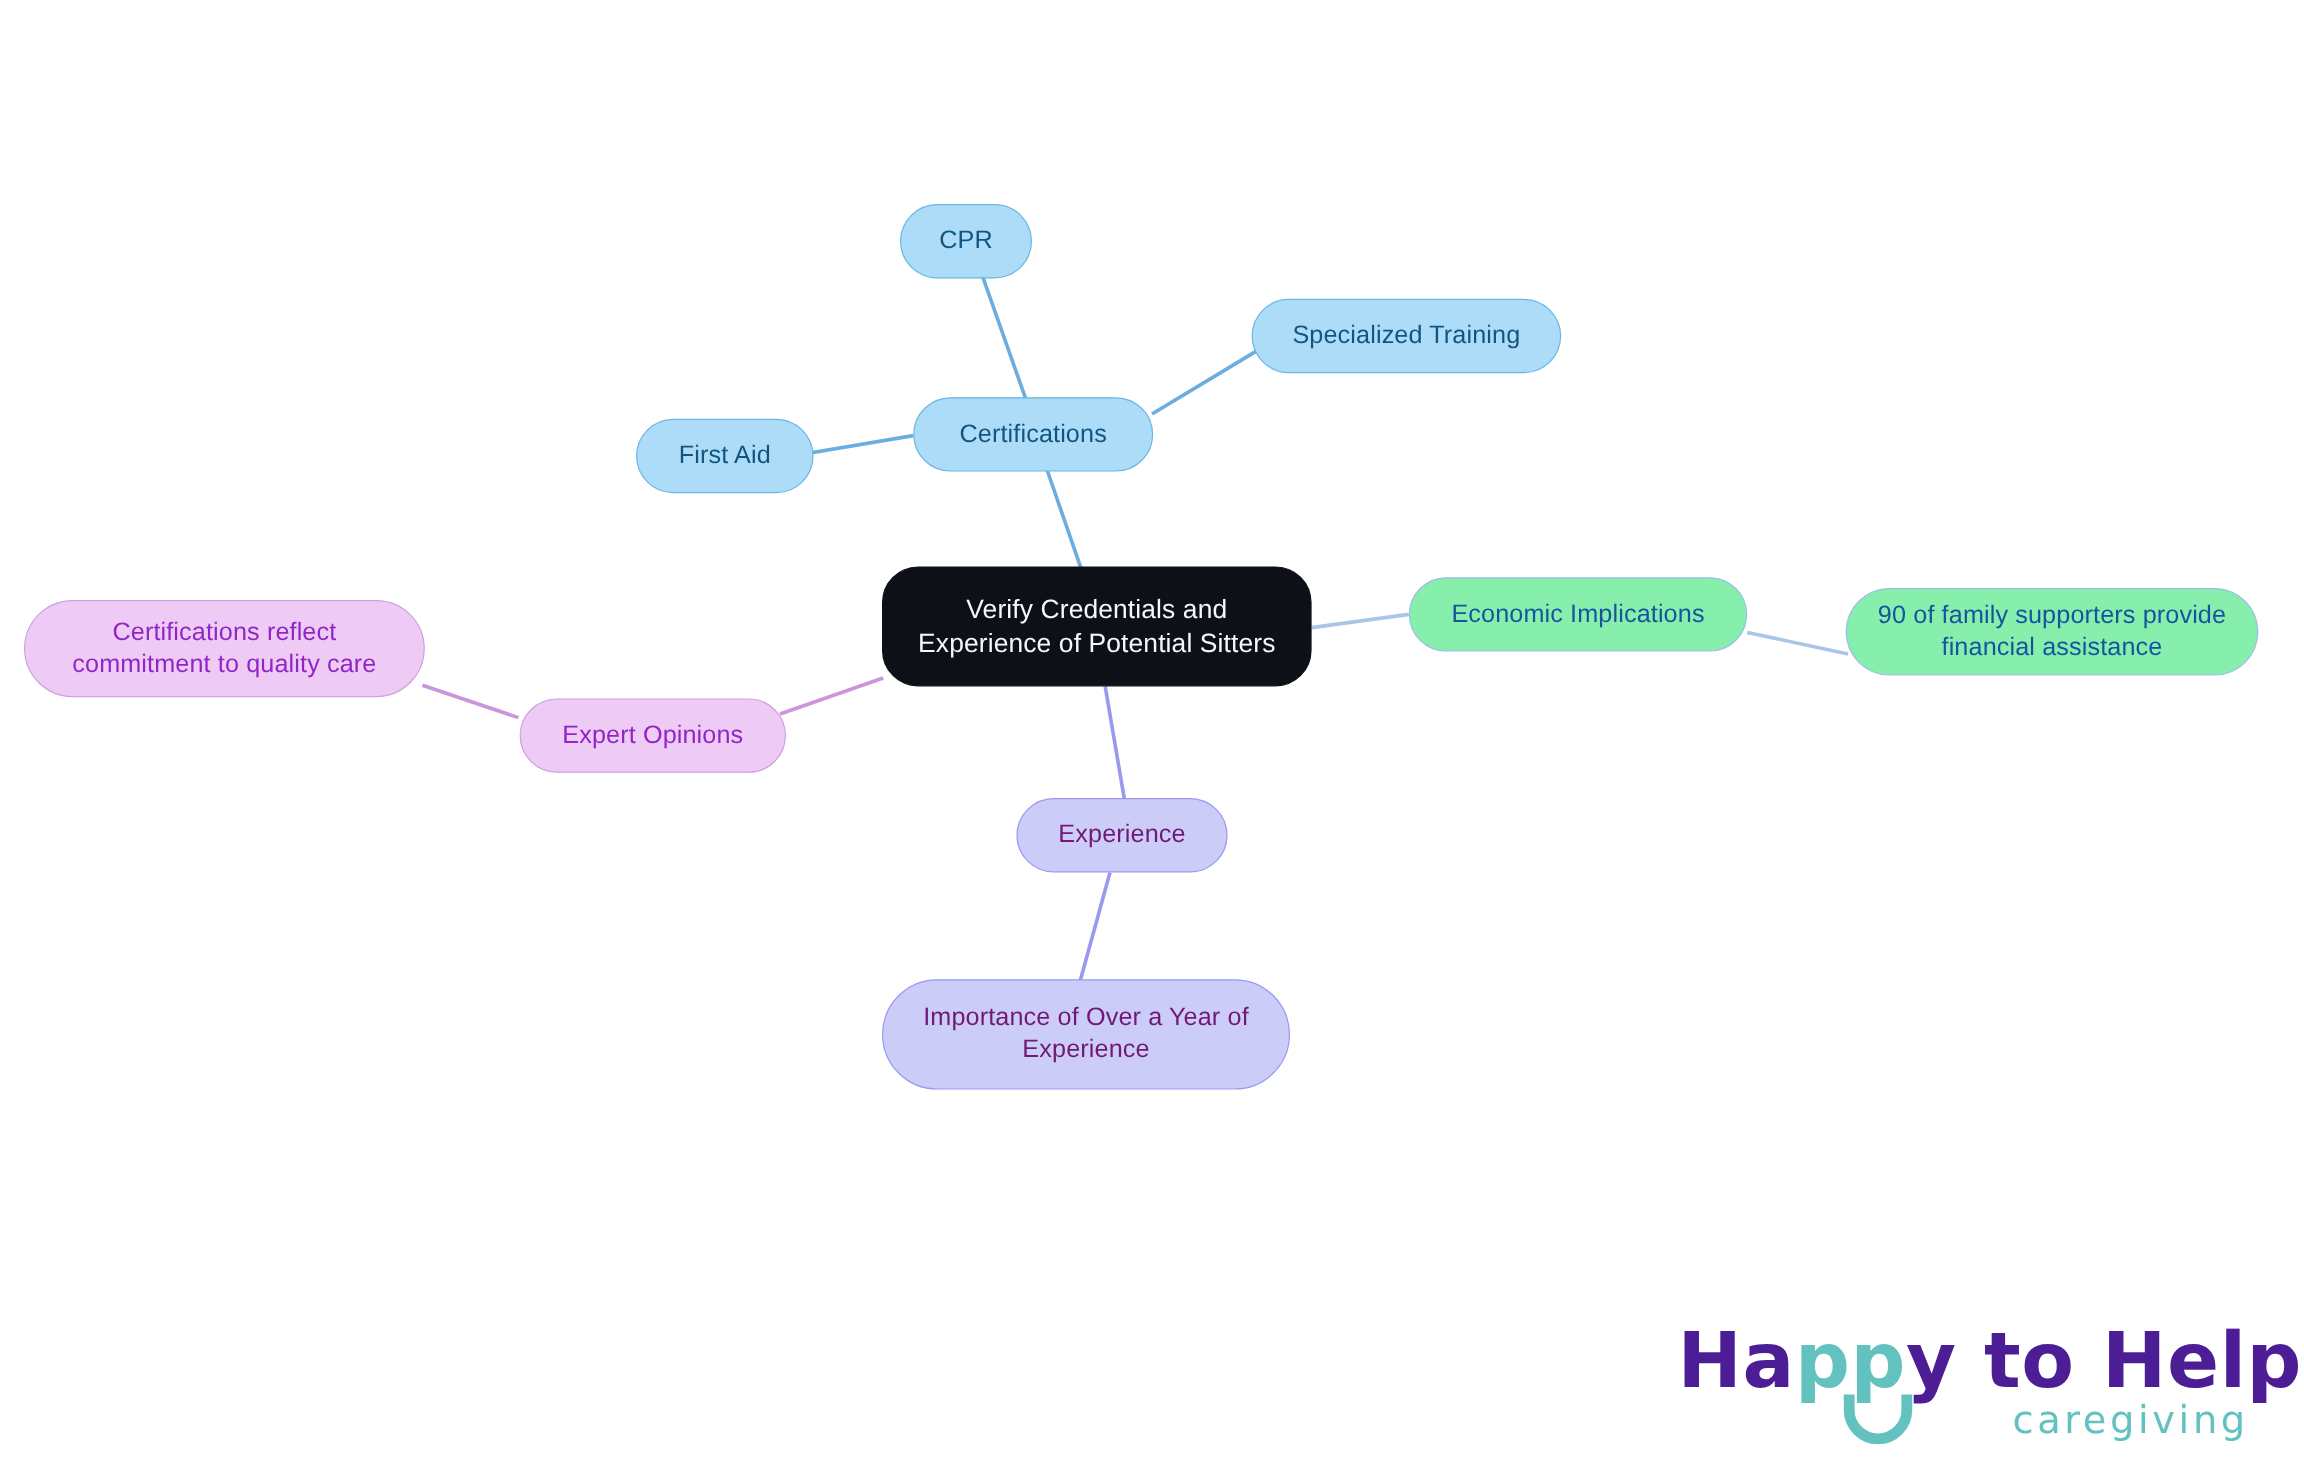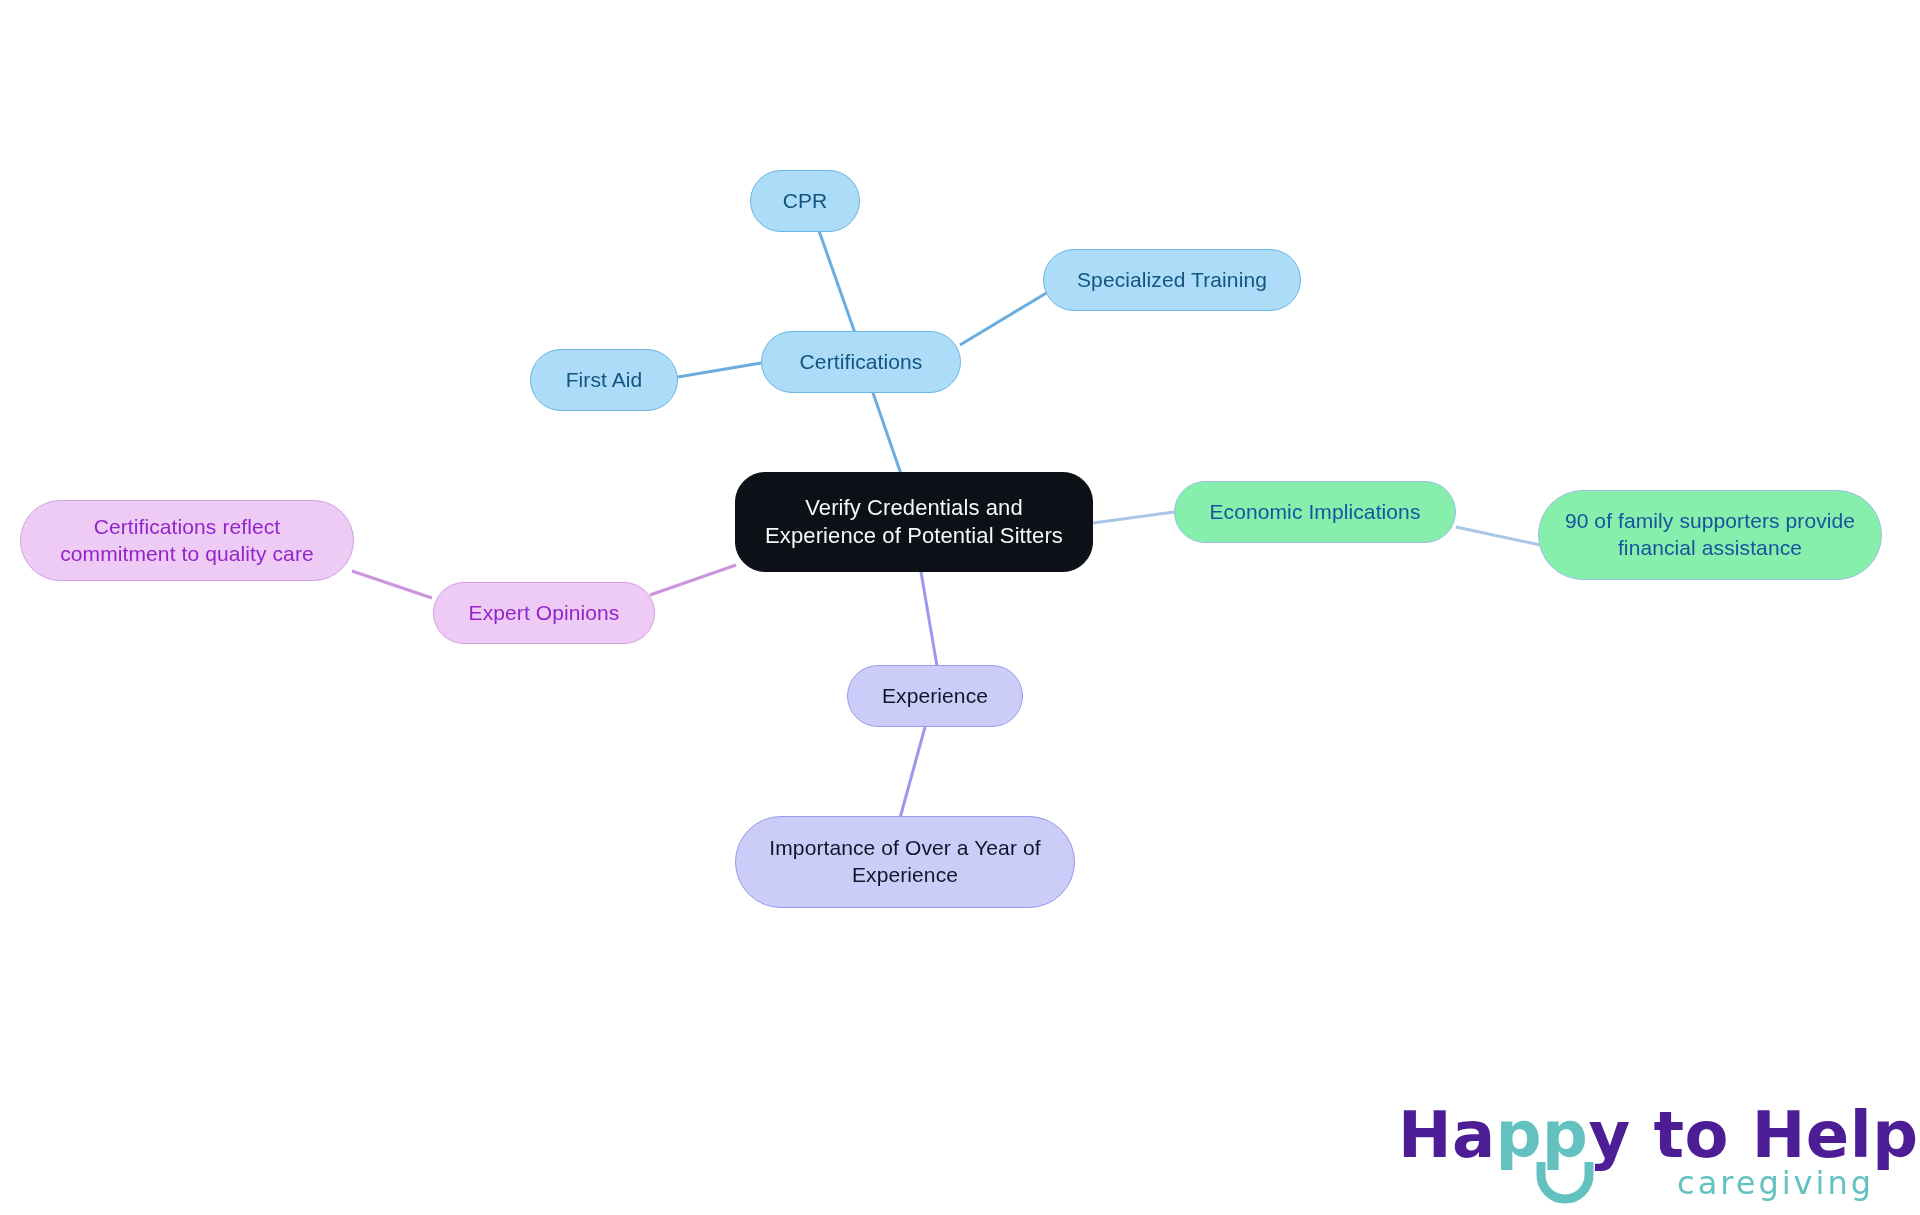--- a/index.html
+++ b/index.html
@@ -56,21 +56,21 @@
   }
   .node-econ {
     background: #86efac;
     border-color: #9dbde8;
     color: #17539e;
     font-size: 21px;
   }
   .node-exp {
     background: #ccccf8;
     border-color: #9a99ee;
-    color: #0f172a;
+    color: #701a75;
     font-size: 21px;
   }
   .node-opin {
     background: #eecbf5;
     border-color: #cf9fe0;
     color: #9225c9;
     font-size: 21px;
   }
   
   #logo {
@@ -145,21 +145,21 @@
   <div class="node node-cert" style="left:761px; top:331px; width:200px; height:62px;">Certifications</div>
 
   <div class="node node-cert" style="left:750px; top:170px; width:110px; height:62px;">CPR</div>
 
   <div class="node node-cert" style="left:1043px; top:249px; width:258px; height:62px;">Specialized Training</div>
 
   <div class="node node-cert" style="left:530px; top:349px; width:148px; height:62px;">First Aid</div>
 
   <div class="node node-econ" style="left:1174px; top:481px; width:282px; height:62px;">Economic Implications</div>
 
-  <div class="node node-econ" style="left:1538px; top:490px; width:344px; height:90px;">90 of family supporters provide
+  <div class="node node-econ" style="left:1538px; top:490px; width:344px; height:73px;">90 of family supporters provide
 financial assistance</div>
 
   <div class="node node-exp" style="left:847px; top:665px; width:176px; height:62px;">Experience</div>
 
   <div class="node node-exp" style="left:735px; top:816px; width:340px; height:92px;text-align:center;">Importance of Over a Year of
 Experience</div>
 
   <div class="node node-opin" style="left:433px; top:582px; width:222px; height:62px;">Expert Opinions</div>
 
   <div class="node node-opin" style="left:20px; top:500px; width:334px; height:81px;">Certifications reflect

